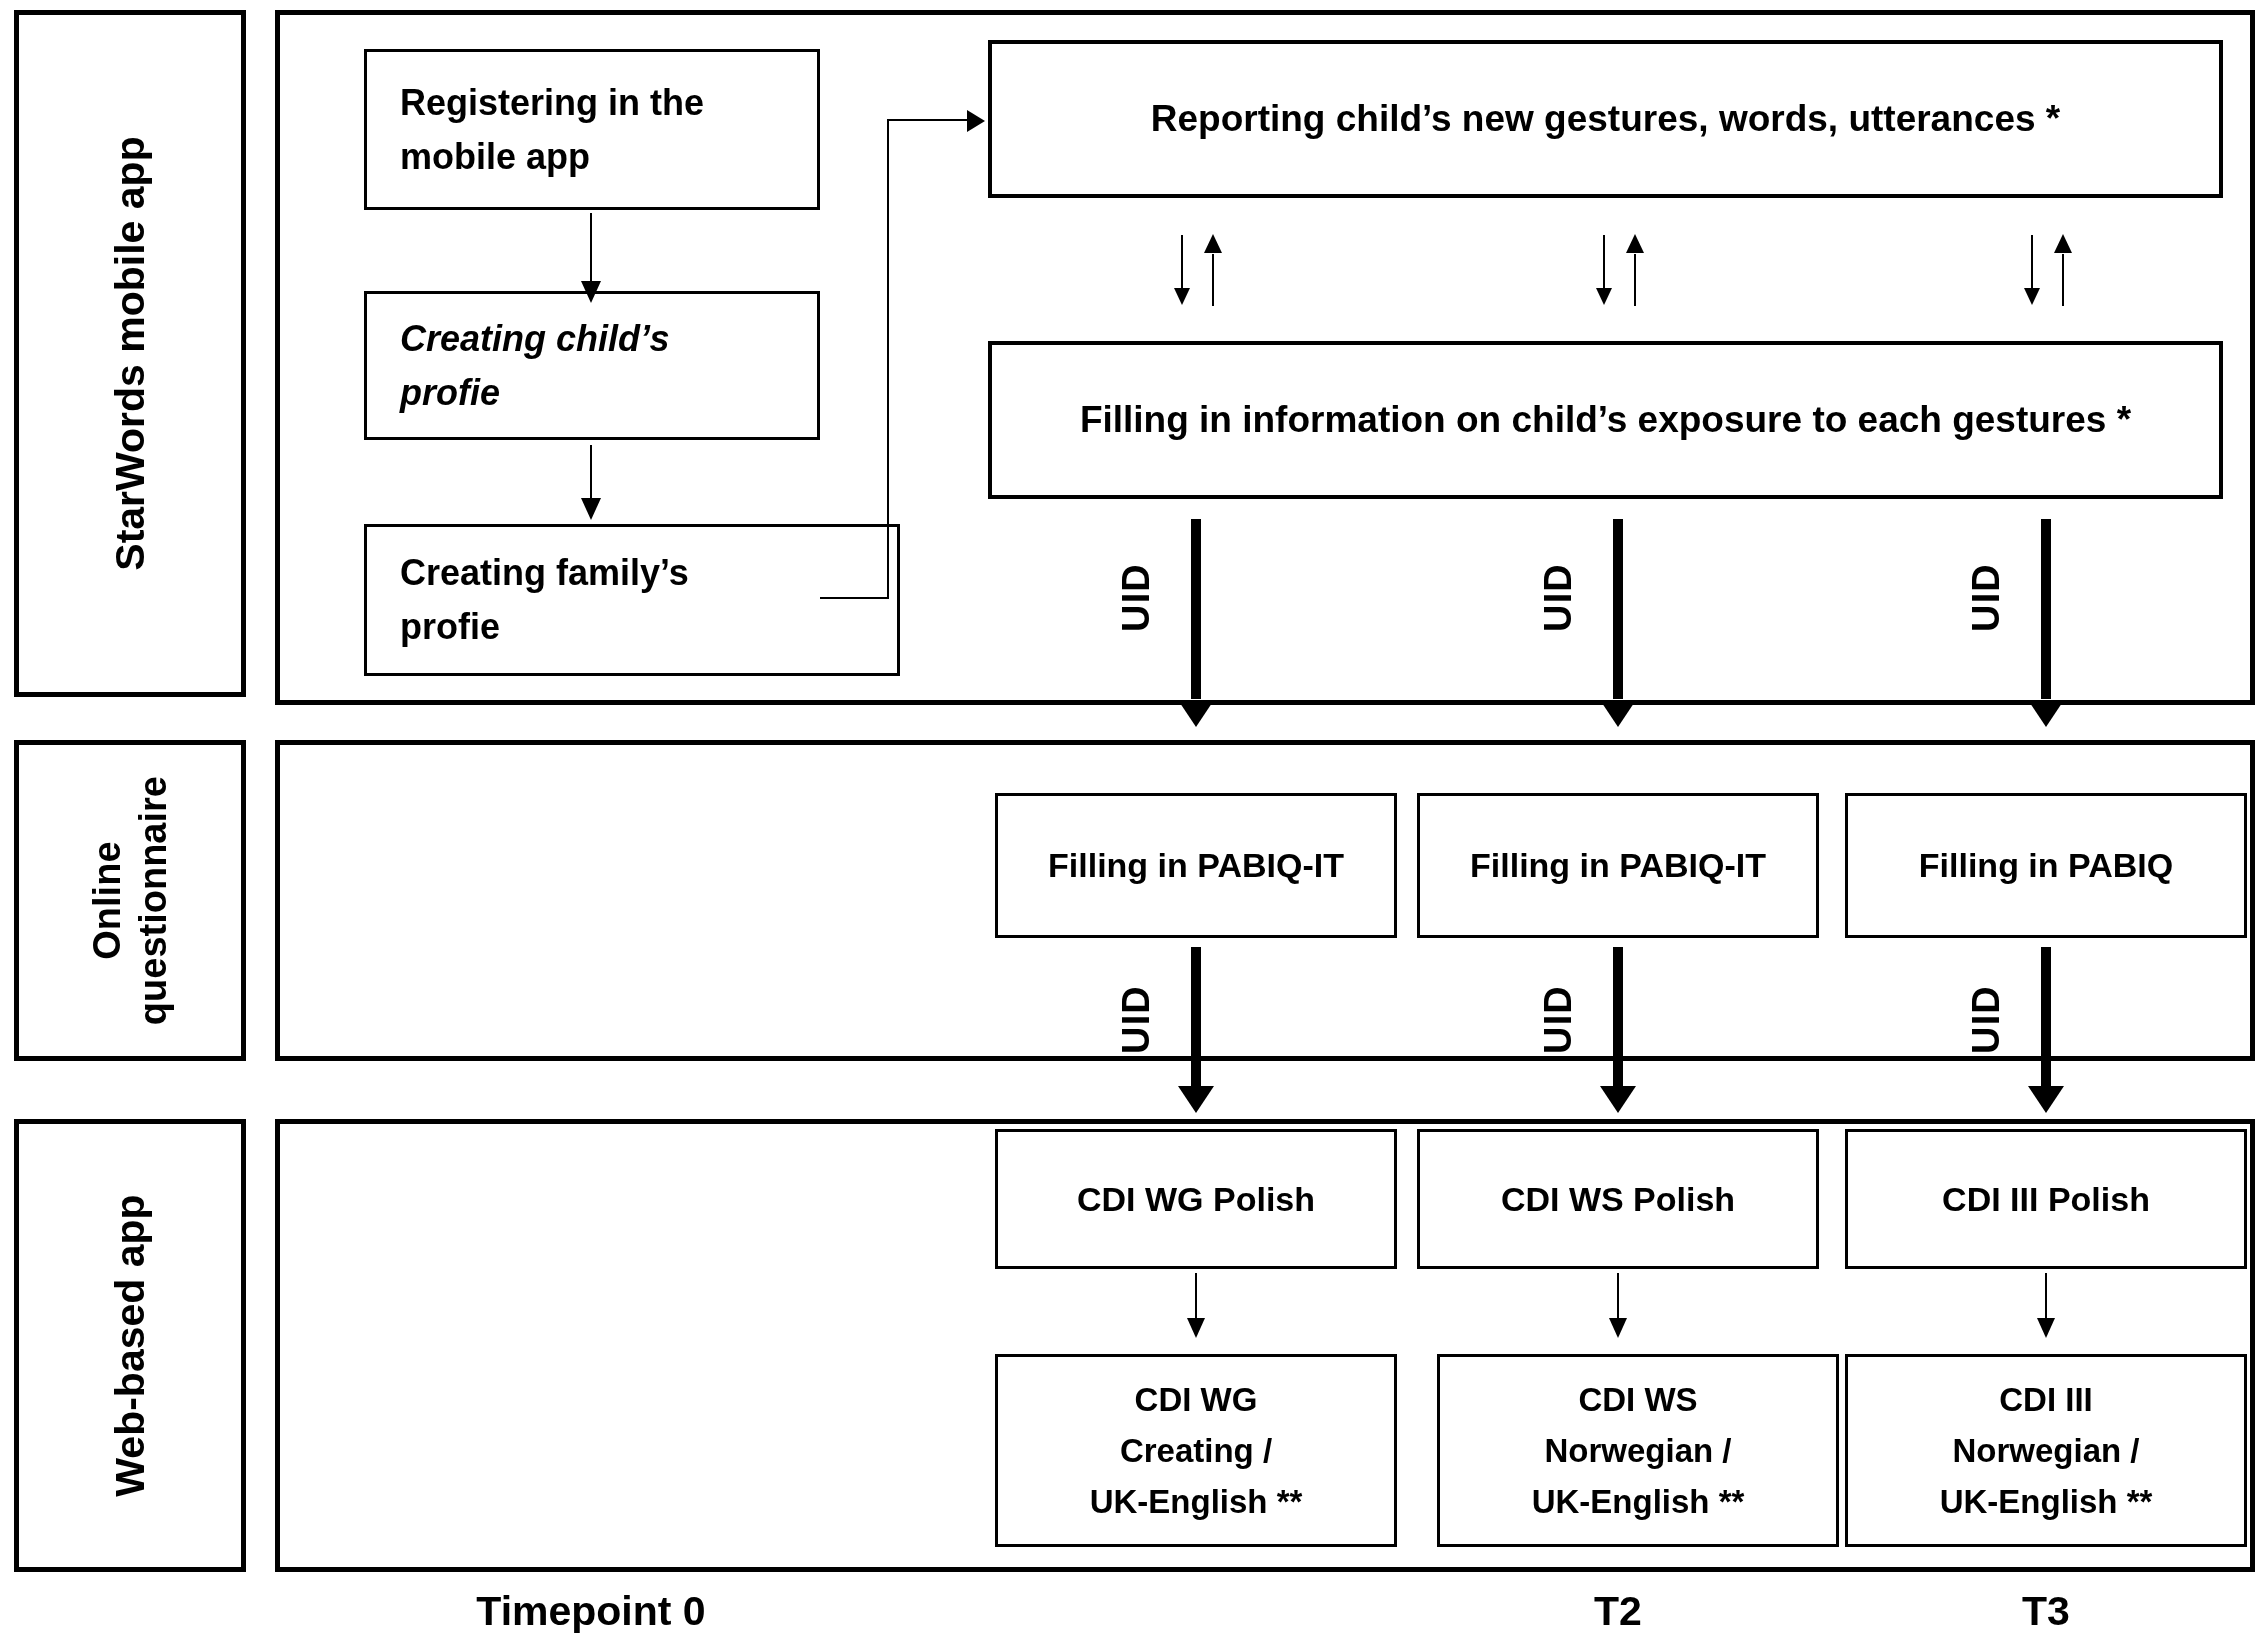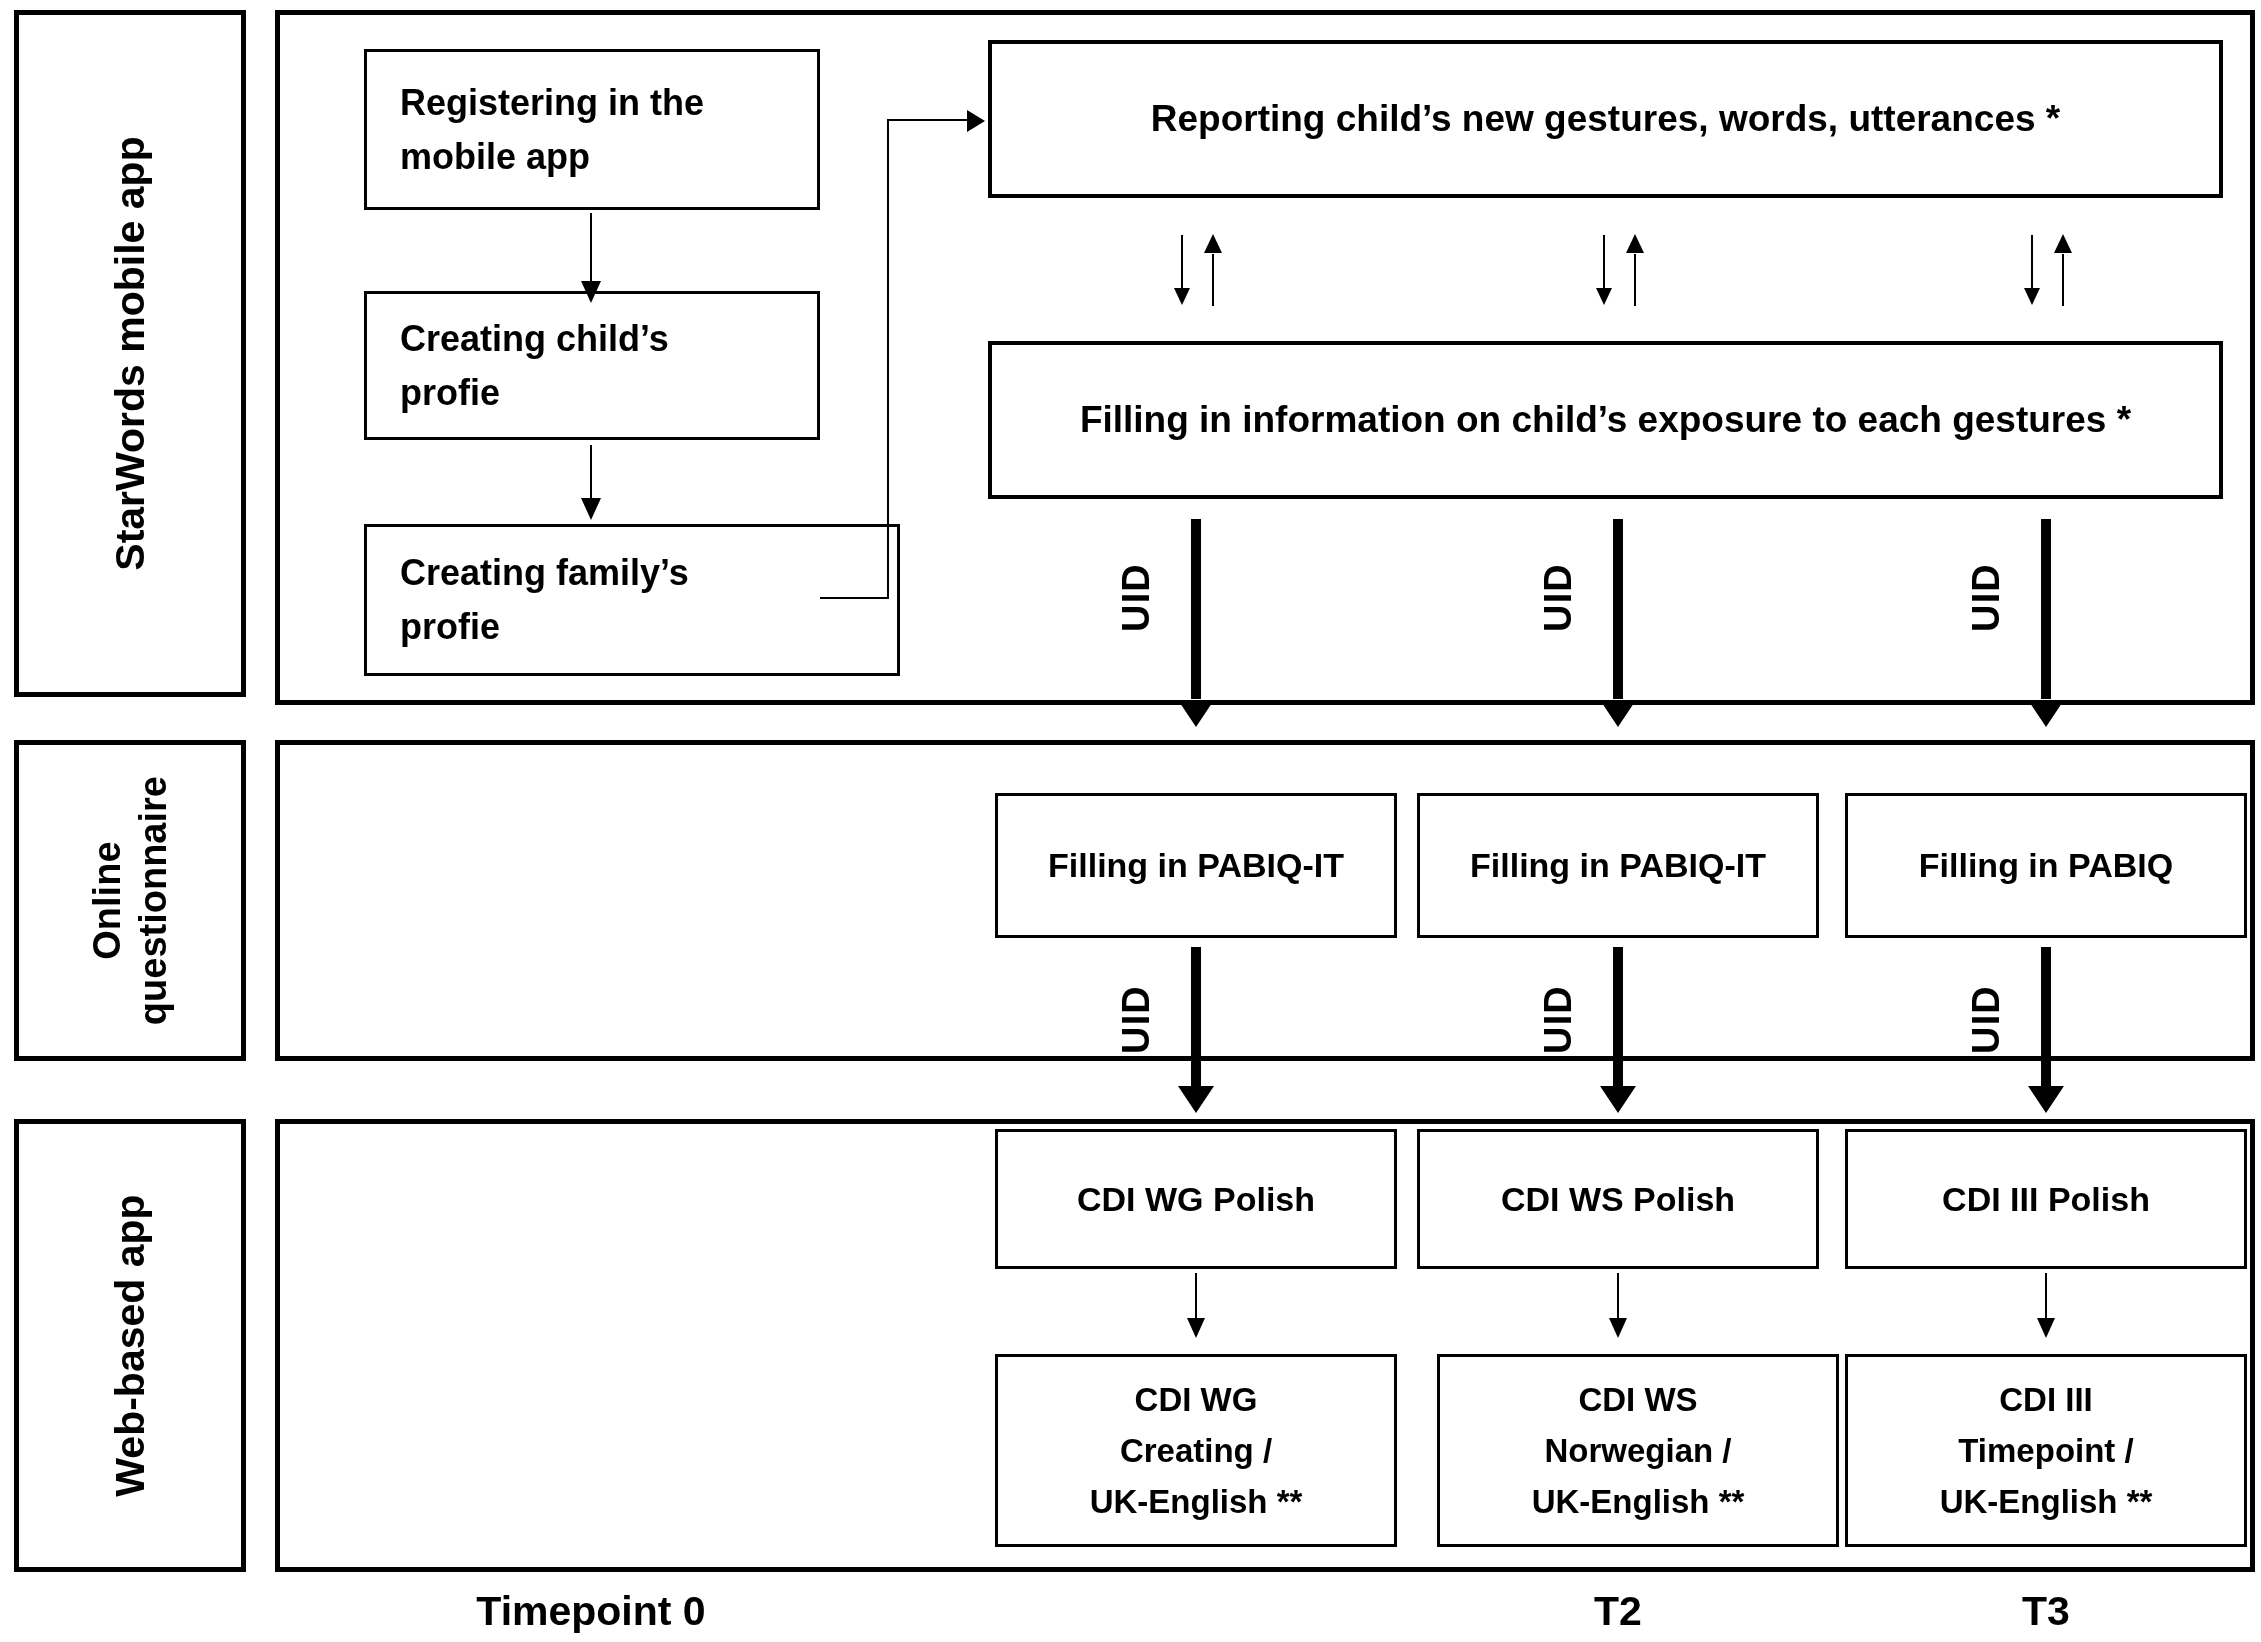--- a/index.html
+++ b/index.html
@@ -46,21 +46,21 @@
   </div>
 
   <div class="band" style="left:275px;top:10.3px;width:1980px;height:695px;"></div>
   <div class="band" style="left:275px;top:740px;width:1980px;height:321px;"></div>
   <div class="band" style="left:275px;top:1119px;width:1980px;height:453px;"></div>
 
   <div class="box leftal pre f62" style="left:364px;top:49px;width:456px;height:161px;">
     <span class="pre">Registering in the
 mobile app</span>
   </div>
-  <div class="box leftal pre f62" style="left:364px;top:291px;width:456px;height:149px;">
+  <div class="box leftal pre f62" style="left:364px;top:291px;width:456px;height:149px;font-style:italic;">
     <span class="pre">Creating child’s
 profie</span>
   </div>
   <div class="box leftal pre f62" style="left:364px;top:524px;width:536px;height:152px;">
     <span class="pre">Creating family’s
 profie</span>
   </div>
 
   <div style="position:absolute;left:581px;top:213px;width:20.7px;height:90px;">
     <div class="shaft" style="left:9.2px;top:0;width:2.3px;height:68px;"></div>
@@ -194,21 +194,21 @@
 Creating /
 UK-English **</span>
   </div>
   <div class="box pre f58" style="left:1417px;top:1354px;width:402px;height:193px;margin-left:20px;">
     <span class="pre">CDI WS
 Norwegian /
 UK-English **</span>
   </div>
   <div class="box pre f58" style="left:1845px;top:1354px;width:402px;height:193px;">
     <span class="pre">CDI III
-Timepoint /
+Norwegian /
 UK-English **</span>
   </div>
 
   <div class="tlabel" style="left:419px;top:1585px;">
     <span>Timepoint 0</span>
   </div>
   <div class="tlabel" style="left:1446px;top:1585px;">
     <span>T2</span>
   </div>
   <div class="tlabel" style="left:1874px;top:1585px;">

